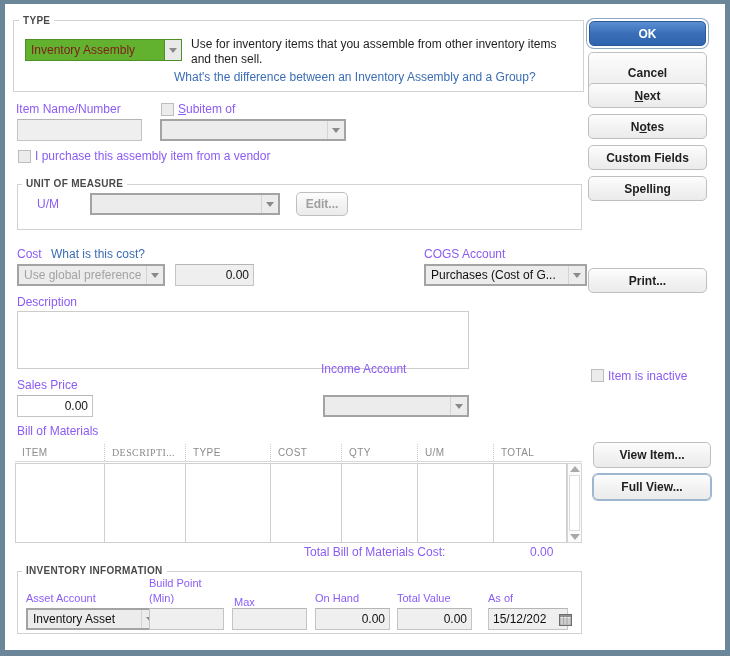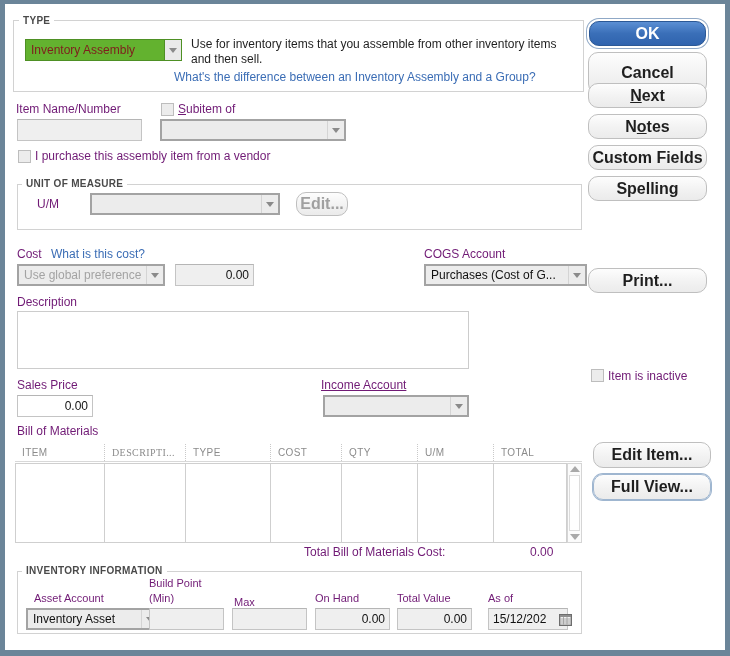--- a/index.html
+++ b/index.html
@@ -41,21 +41,21 @@
     font-weight: bold;
     color: #4a4a4a;
     letter-spacing: 0.3px;
     white-space: nowrap;
   }
 
   
   .lbl {
     position: absolute;
     font-size: 12px;
-    color: #701a75;
+    color: #8b5cf6;
     white-space: nowrap;
   }
   .lbl-sm { font-size: 11px; }
   .helptext {
     position: absolute;
     font-size: 12px;
     color: #1f1f1f;
     line-height: 15px;
     width: 400px;
   }
@@ -144,22 +144,22 @@
     background: #e9e9e9;
     border-left: 1px solid #4e9024;
   }
   .dd.disabled .dd-text { color: #a3a3a3; }
 
   
   .btn {
     position: absolute;
     background: linear-gradient(to bottom, #fdfdfd 0%, #f2f2f2 55%, #ebebeb 100%);
     border: 1px solid #bfbfbf;
-    border-radius: 10px;
-    font-size: 16px;
+    border-radius: 5px;
+    font-size: 12px;
     color: #1f1f1f;
     font-weight: bold;
     display: flex;
     align-items: center;
     justify-content: center;
     cursor: pointer;
     font-family: "Liberation Sans", sans-serif;
     text-align: center;
   }
   .btn.primary {
@@ -316,21 +316,21 @@
         <span class="caret"></span>
       </div>
     </div>
 
     <div class="lbl" style="left:12px; top:291px;">Description</div>
     <textarea class="textarea" style="left: 12px; top: 307px; width: 452px; height: 58px;"></textarea>
 
     <div class="lbl" style="left:12px; top:374px;">Sales Price</div>
     <input class="textbox white num" style="left: 12px; top: 391px; width: 76px;" value="0.00">
 
-    <div class="lbl" style="left:316px; top:374px;text-decoration:underline;">Income Account</div>
+    <div class="lbl" style="left:316px; top:358px;">Income Account</div>
     <div class="dd" style="left:318px; top:391px; width:146px;">
       <div class="dd-text"></div>
       <div class="dd-btn">
         <span class="caret"></span>
       </div>
     </div>
 
     <div class="lbl" style="left:12px; top:420px;">Bill of Materials</div>
 
     <div class="tbl-head" style="left:10px; top:440px; width:567px; height:18px;">
@@ -358,21 +358,21 @@
       <span class="sb-thumb"></span>
       <span class="sb-arrow sb-down"></span>
     </div>
 
     <div class="lbl" style="left:299px; top:541px;">Total Bill of Materials Cost:</div>
     <div class="lbl" style="left:525px; top:541px;">0.00</div>
 
     <div class="groupbox" style="left:12px; top:567px; width:565px; height:63px;"></div>
     <div class="grouplabel" style="left:17px; top:561px;">INVENTORY INFORMATION</div>
 
-    <div class="lbl lbl-sm" style="left:21px; top:588px;margin-left:8px;">Asset Account</div>
+    <div class="lbl lbl-sm" style="left:21px; top:588px;">Asset Account</div>
     <div class="dd" style="left:21px; top:604px; width:134px;">
       <div class="dd-text">Inventory Asset</div>
       <div class="dd-btn">
         <span class="caret"></span>
       </div>
     </div>
 
     <div class="lbl lbl-sm" style="left:144px; top:573px;">Build Point</div>
     <div class="lbl lbl-sm" style="left:144px; top:588px;">(Min)</div>
     <input class="textbox" style="left: 144px; top: 604px; width: 75px;" value="">
@@ -415,17 +415,17 @@
     <div class="btn" style="left:583px; top:172px; width:119px; height:25px;">
       <span>Spellin</span>
         <span class="ul">g</span>
     </div>
 
     <div class="btn" style="left:583px; top:264px; width:119px; height:25px;">Print...</div>
 
     <div class="cb" style="left:586px; top:365px;"></div>
     <div class="lbl" style="left:603px; top:365px;">Item is inactive</div>
 
-    <div class="btn" style="left:588px; top:438px; width:118px; height:26px;">Edit Item...</div>
+    <div class="btn" style="left:588px; top:438px; width:118px; height:26px;">View Item...</div>
     <div class="btn focused" style="left:588px; top:470px; width:118px; height:26px;">Full View...</div>
 
   </div>
 </div>
 
 </body></html>

